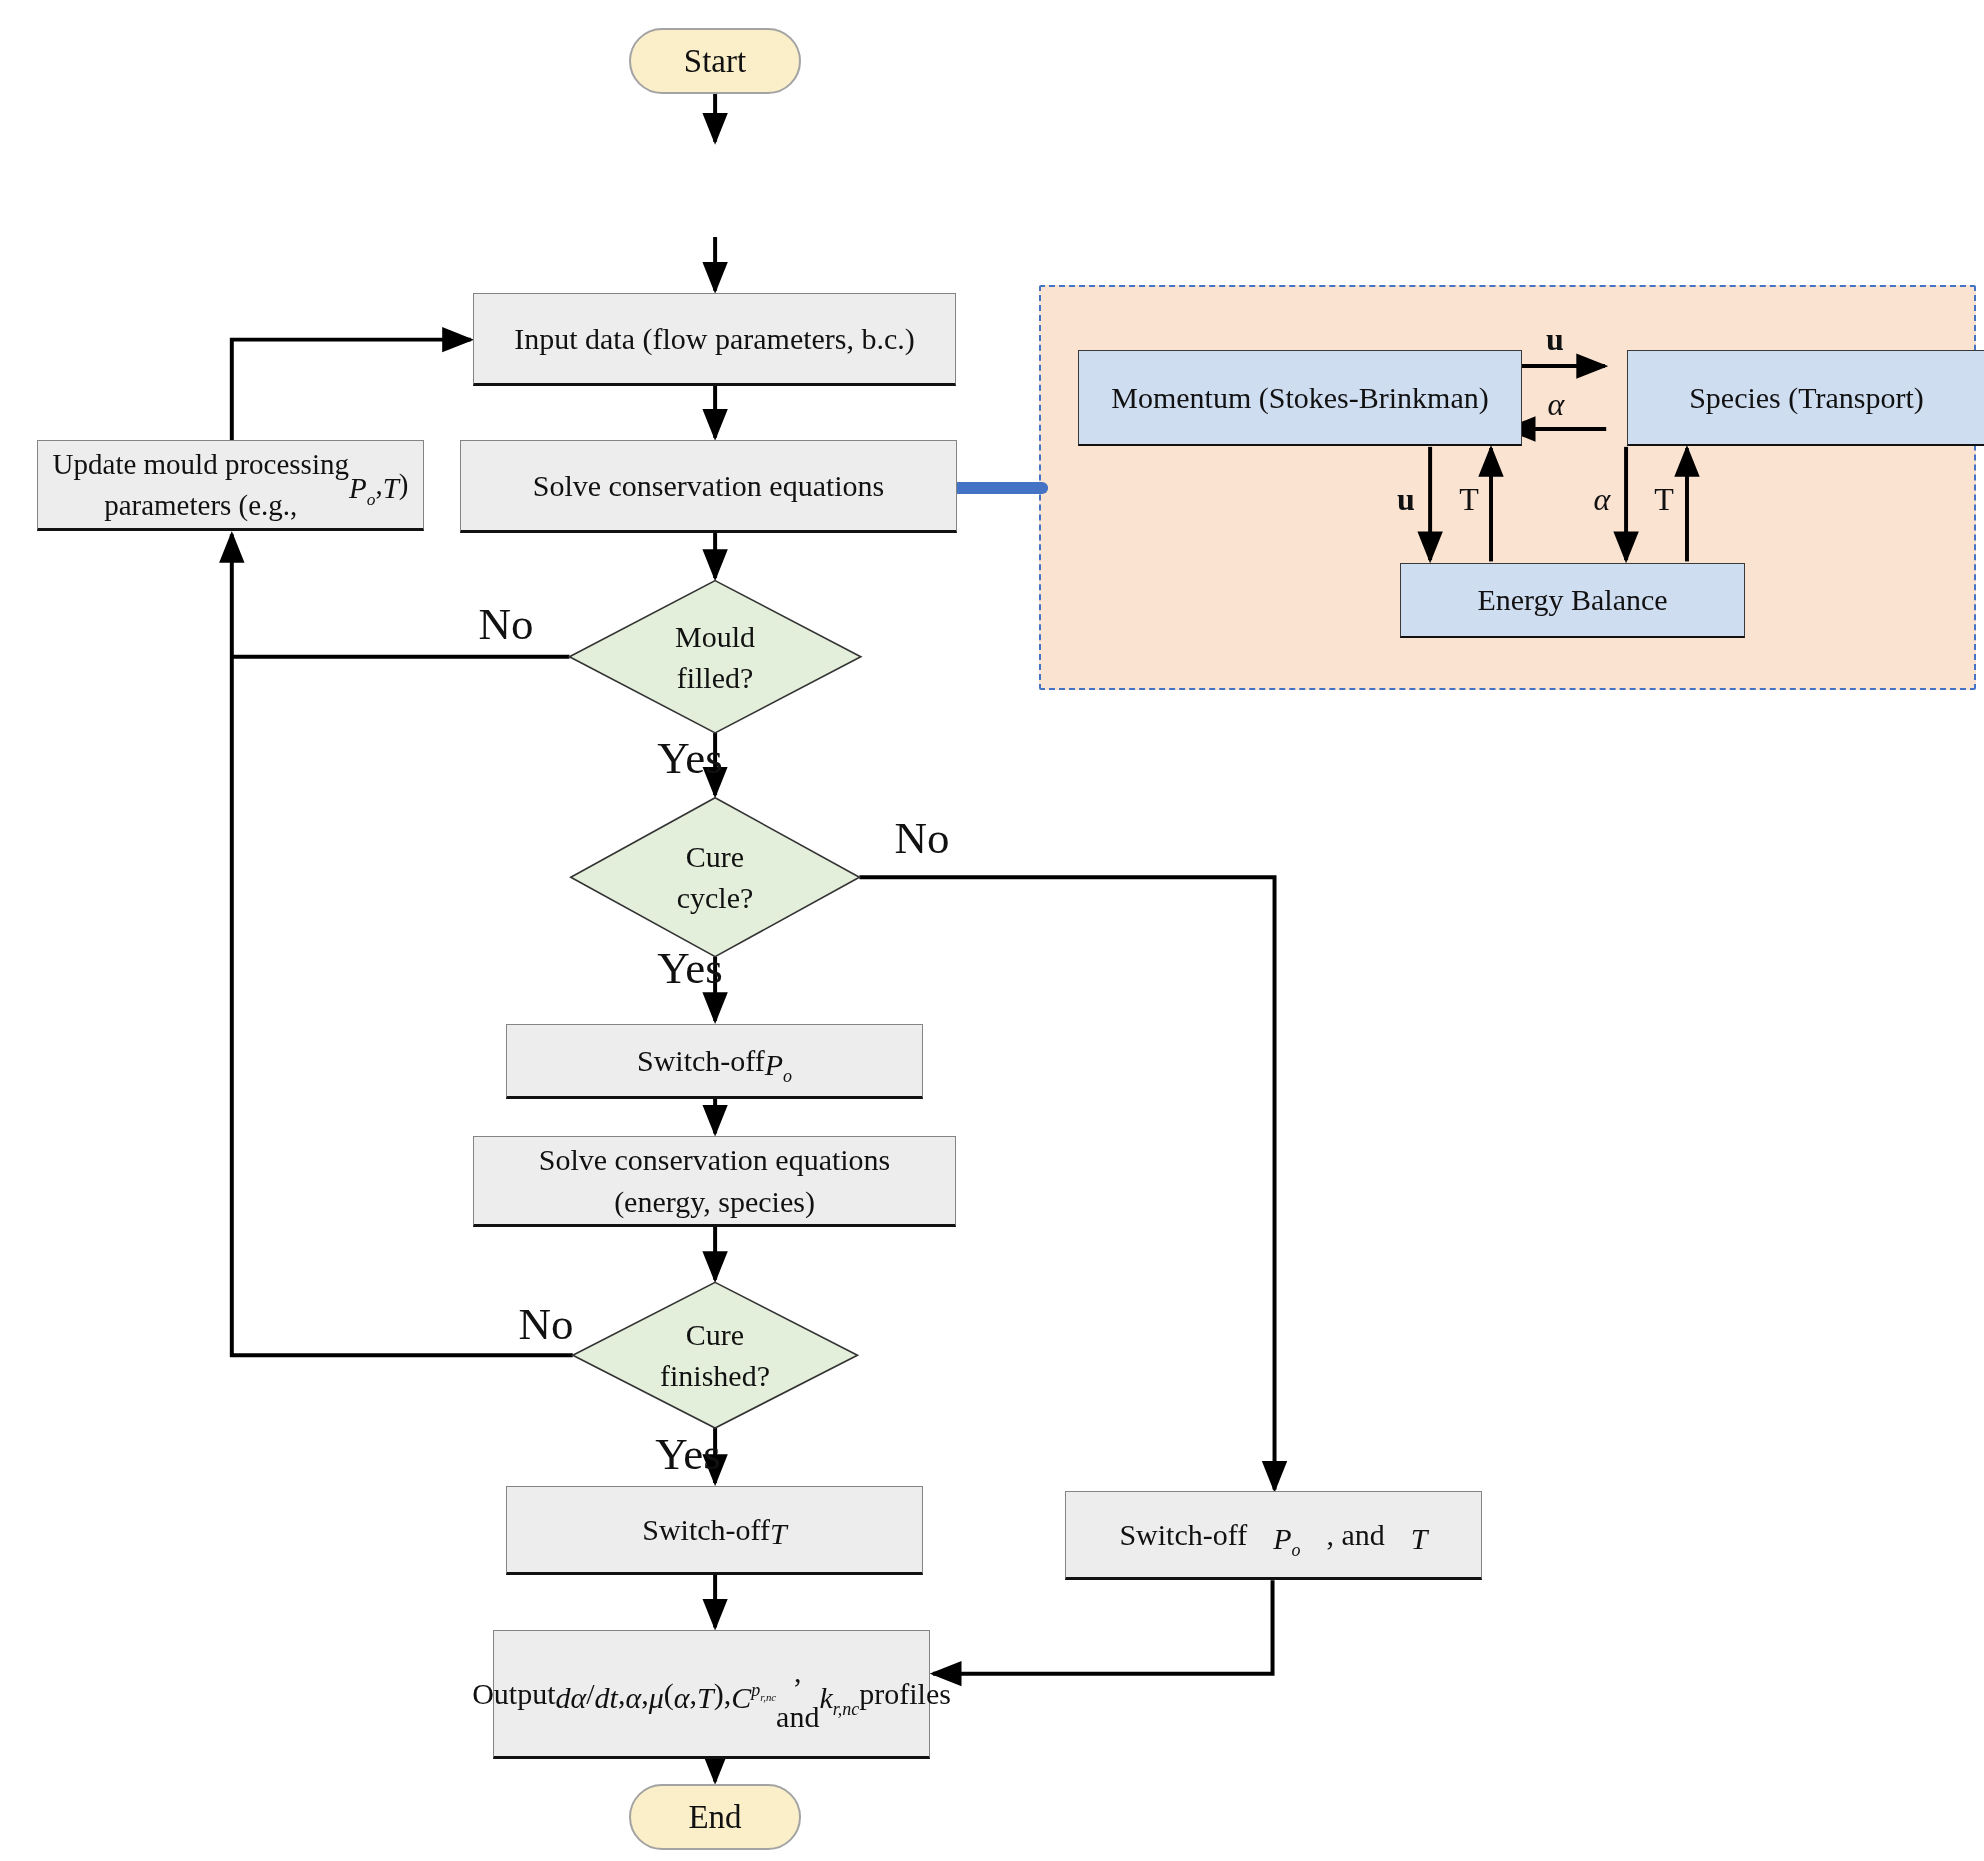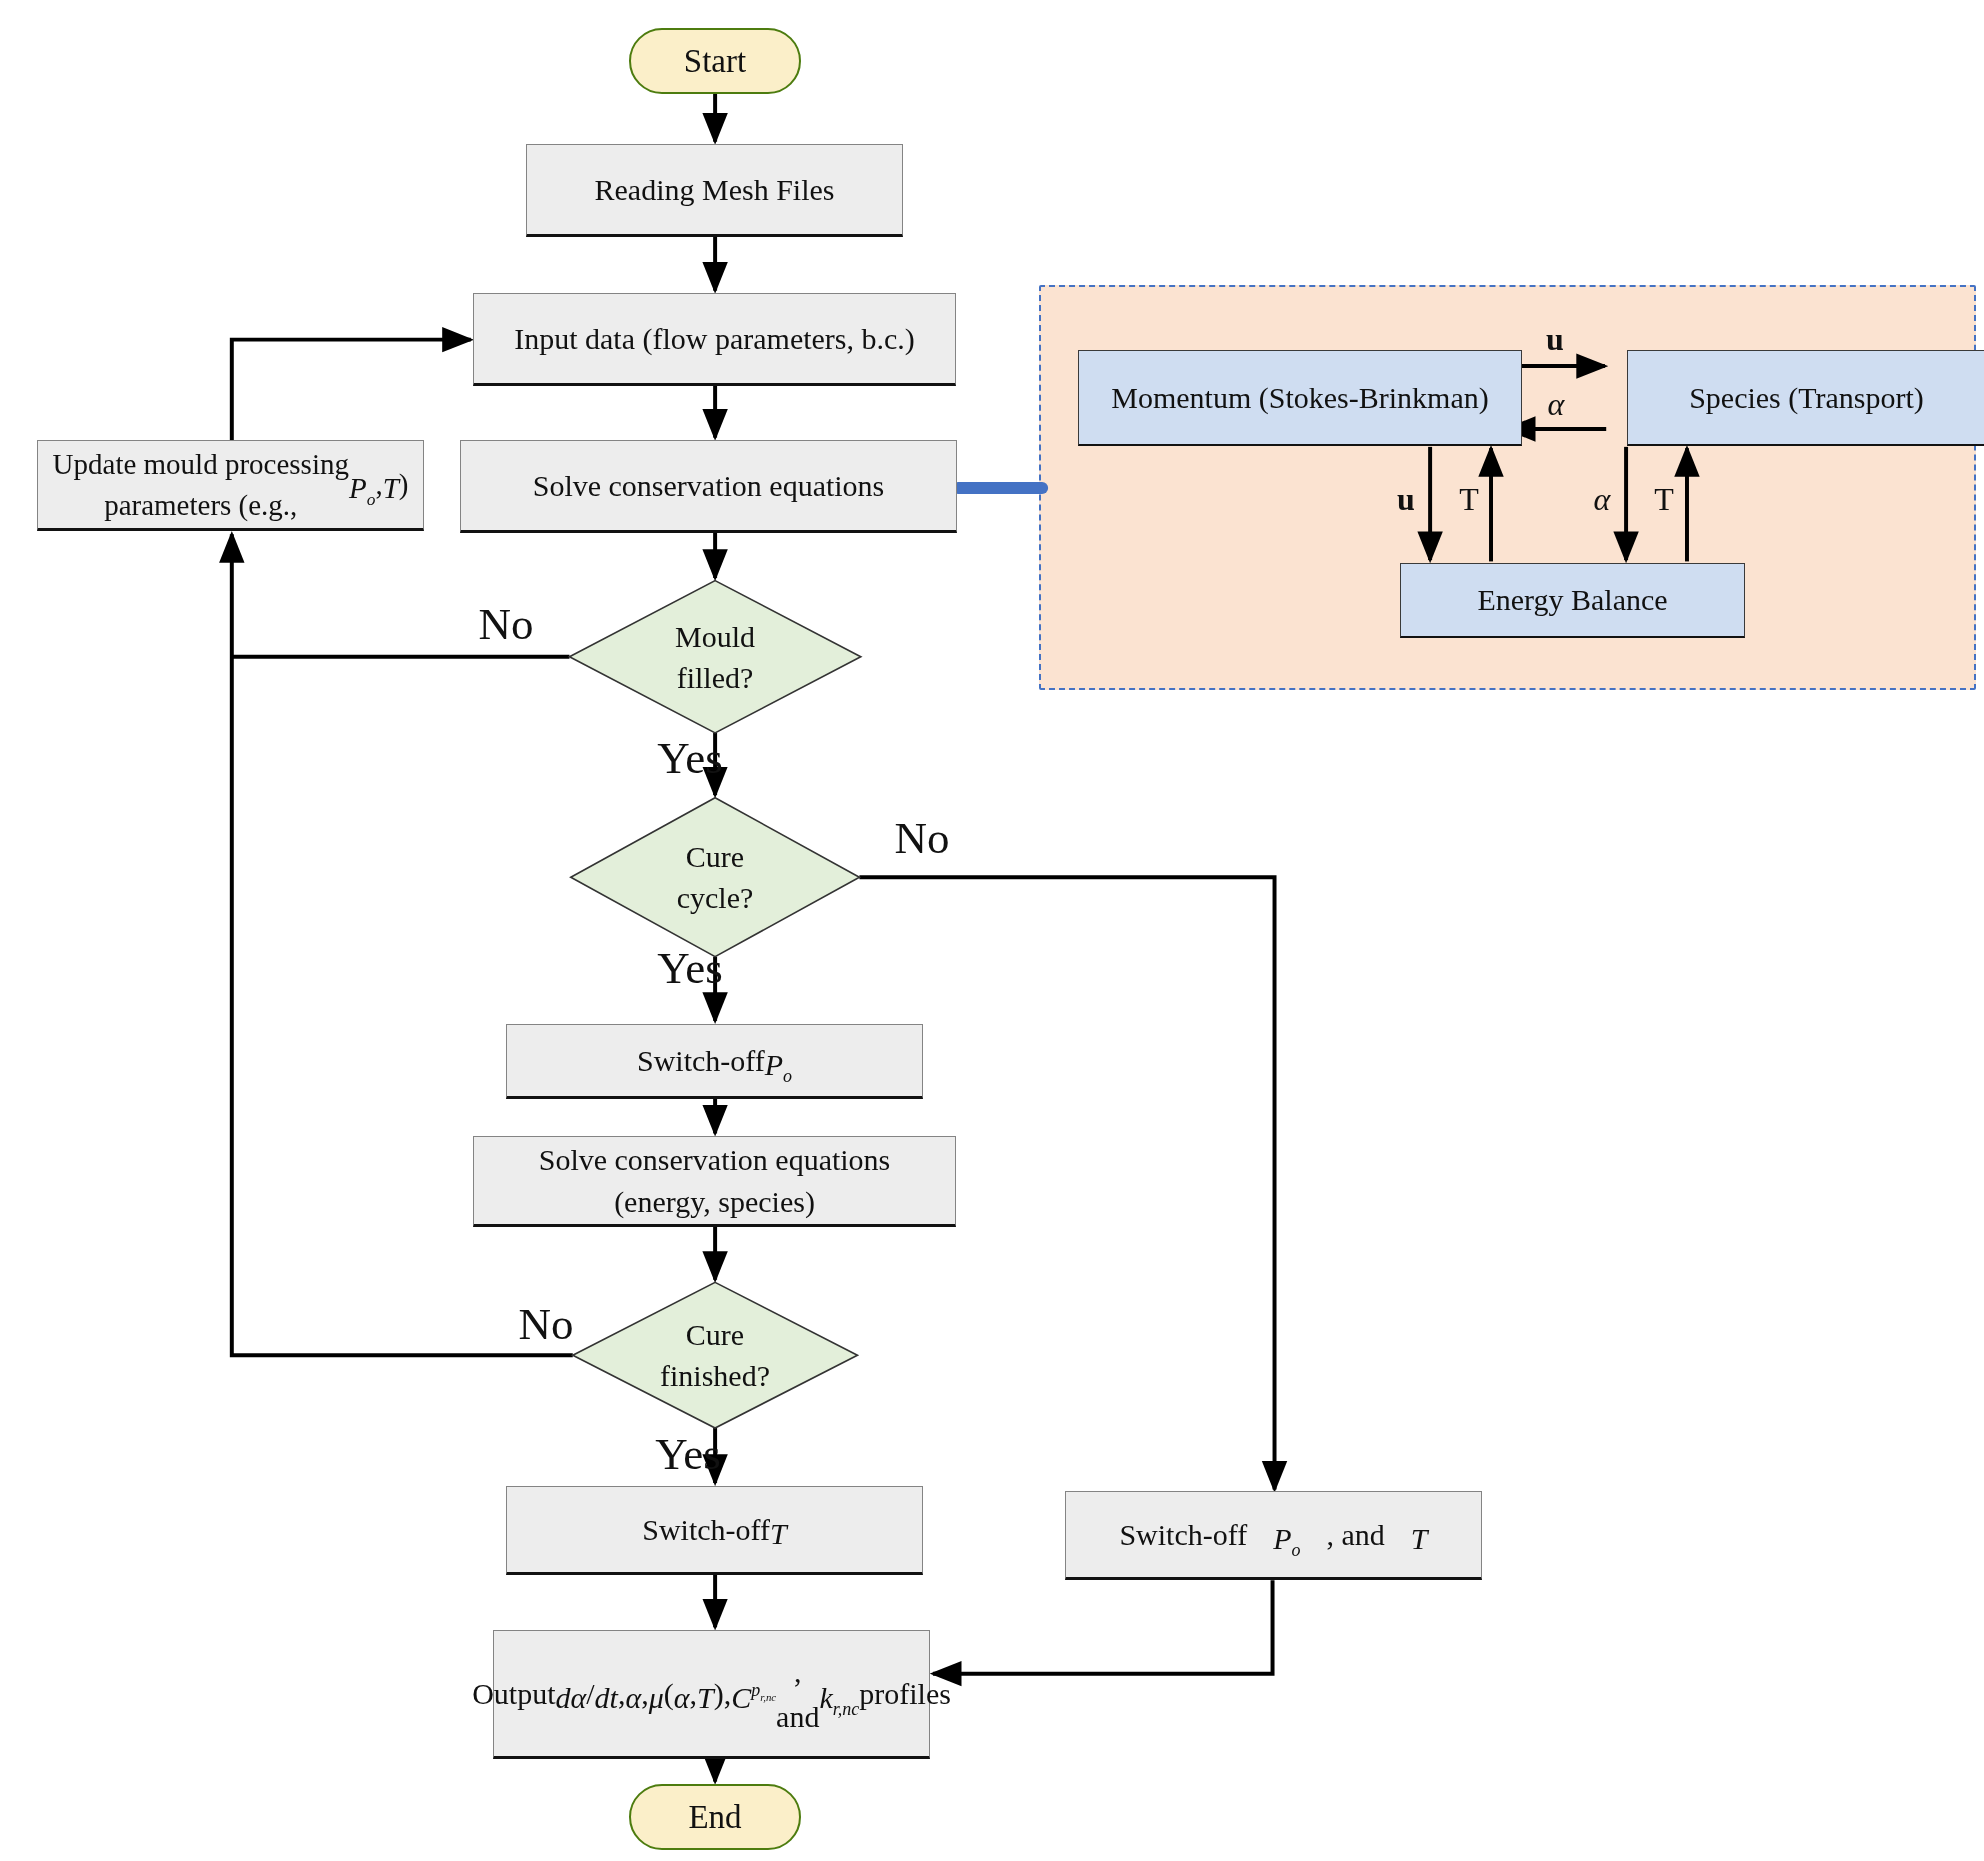--- a/index.html
+++ b/index.html
@@ -4,21 +4,21 @@
 <style>
   html,body{margin:0;padding:0;background:#ffffff;}
   #canvas{
     position:relative;width:1985px;height:1861px;background:#ffffff;
     font-family:"Liberation Serif","DejaVu Serif",serif;color:#111;
   }
   svg.wires{position:absolute;left:0;top:0;pointer-events:none;}
   .node{position:absolute;box-sizing:border-box;display:flex;align-items:center;justify-content:center;
         text-align:center;}
   .process{background:#EDEDED;border:1.3px solid #848484;border-bottom:3.3px solid #121212;font-size:30px;line-height:1.4;}
-  .pill{background:#FBEFC9;border:2px solid #4d7c0f;border-radius:36px;font-size:33px;}
+  .pill{background:#FBEFC9;border:2px solid #a3a3a3;border-radius:36px;font-size:33px;}
   .bluebox{background:#CFDDF1;border:1.3px solid #3a3a3a;border-bottom:2.6px solid #121212;font-size:30px;margin-left:19px;}
   .panel{position:absolute;left:1039px;top:285px;width:937px;height:405px;box-sizing:border-box;
          background:#FBE3D1;border:2px dashed #4472C4;border-radius:2px;}
   .diamond-label{position:absolute;transform:translate(-50%,-50%);text-align:center;
                  font-size:30px;line-height:1.35;}
   .edge-label{position:absolute;transform:translate(-50%,-50%);font-size:45px;margin-left:16px;}
   .coupling-label{position:absolute;transform:translate(-50%,-50%);font-size:32px;}
   .bold{font-weight:bold;}
   sub{font-size:60%;line-height:0;}
   i{font-style:italic;margin-top:8px;}
@@ -66,21 +66,20 @@
     <path d="M2548,848 V677" stroke="#000" stroke-width="6" fill="none" marker-end="url(#ah)"></path>
 
     <polygon points="1080,877 1300,992 1080,1107 860,992" fill="#E3EFDA" stroke="#333" stroke-width="2.5"></polygon>
     <polygon points="1080,1205 1298,1325 1080,1445 862,1325" fill="#E3EFDA" stroke="#333" stroke-width="2.5"></polygon>
     <polygon points="1080,1937 1295,2047 1080,2157 865,2047" fill="#E3EFDA" stroke="#333" stroke-width="2.5"></polygon>
   </svg>
 
   <div class="node pill" style="left:629px;top:28px;width:172px;height:66px;">Start</div>
   <div class="node pill" style="left:629px;top:1784px;width:172px;height:66px;">End</div>
 
-  <div class="node process" style="left:526px;top:144px;width:377px;height:93px;">Reading Mesh Files</div>
   <div class="node process" style="left:473px;top:293px;width:483px;height:93px;">Input data (flow parameters, b.c.)</div>
   <div class="node process" style="left:460px;top:440px;width:497px;height:93px;">Solve conservation equations</div>
   <div class="node process" style="left:37px;top:440px;width:387px;height:91px;font-size:29px;">Update mould processing<br>parameters (e.g., <i>P<sub>o</sub></i>, <i>T</i>)</div>
   <div class="node process" style="left:506px;top:1024px;width:417px;height:75px;">Switch-off <i>P<sub>o</sub></i></div>
   <div class="node process" style="left:473px;top:1136px;width:483px;height:91px;">Solve conservation equations<br>(energy, species)</div>
   <div class="node process" style="left:506px;top:1486px;width:417px;height:89px;">Switch-off <i>T</i></div>
   <div class="node process" style="left:493px;top:1630px;width:437px;height:129px;line-height:1.5;">Output <i>dα</i>/<i>dt</i>, <i>α</i>, <i>μ</i>(<i>α</i>, <i>T</i>),<br><i>C</i><sub><i>p<sub>r,nc</sub></i></sub>, and <i>k<sub>r,nc</sub></i> profiles</div>
 
   <div class="node process" style="left:1065px;top:1491px;width:417px;height:89px;gap:26px;">Switch-off <i>P<sub>o</sub></i>, and <i>T</i></div>
 

